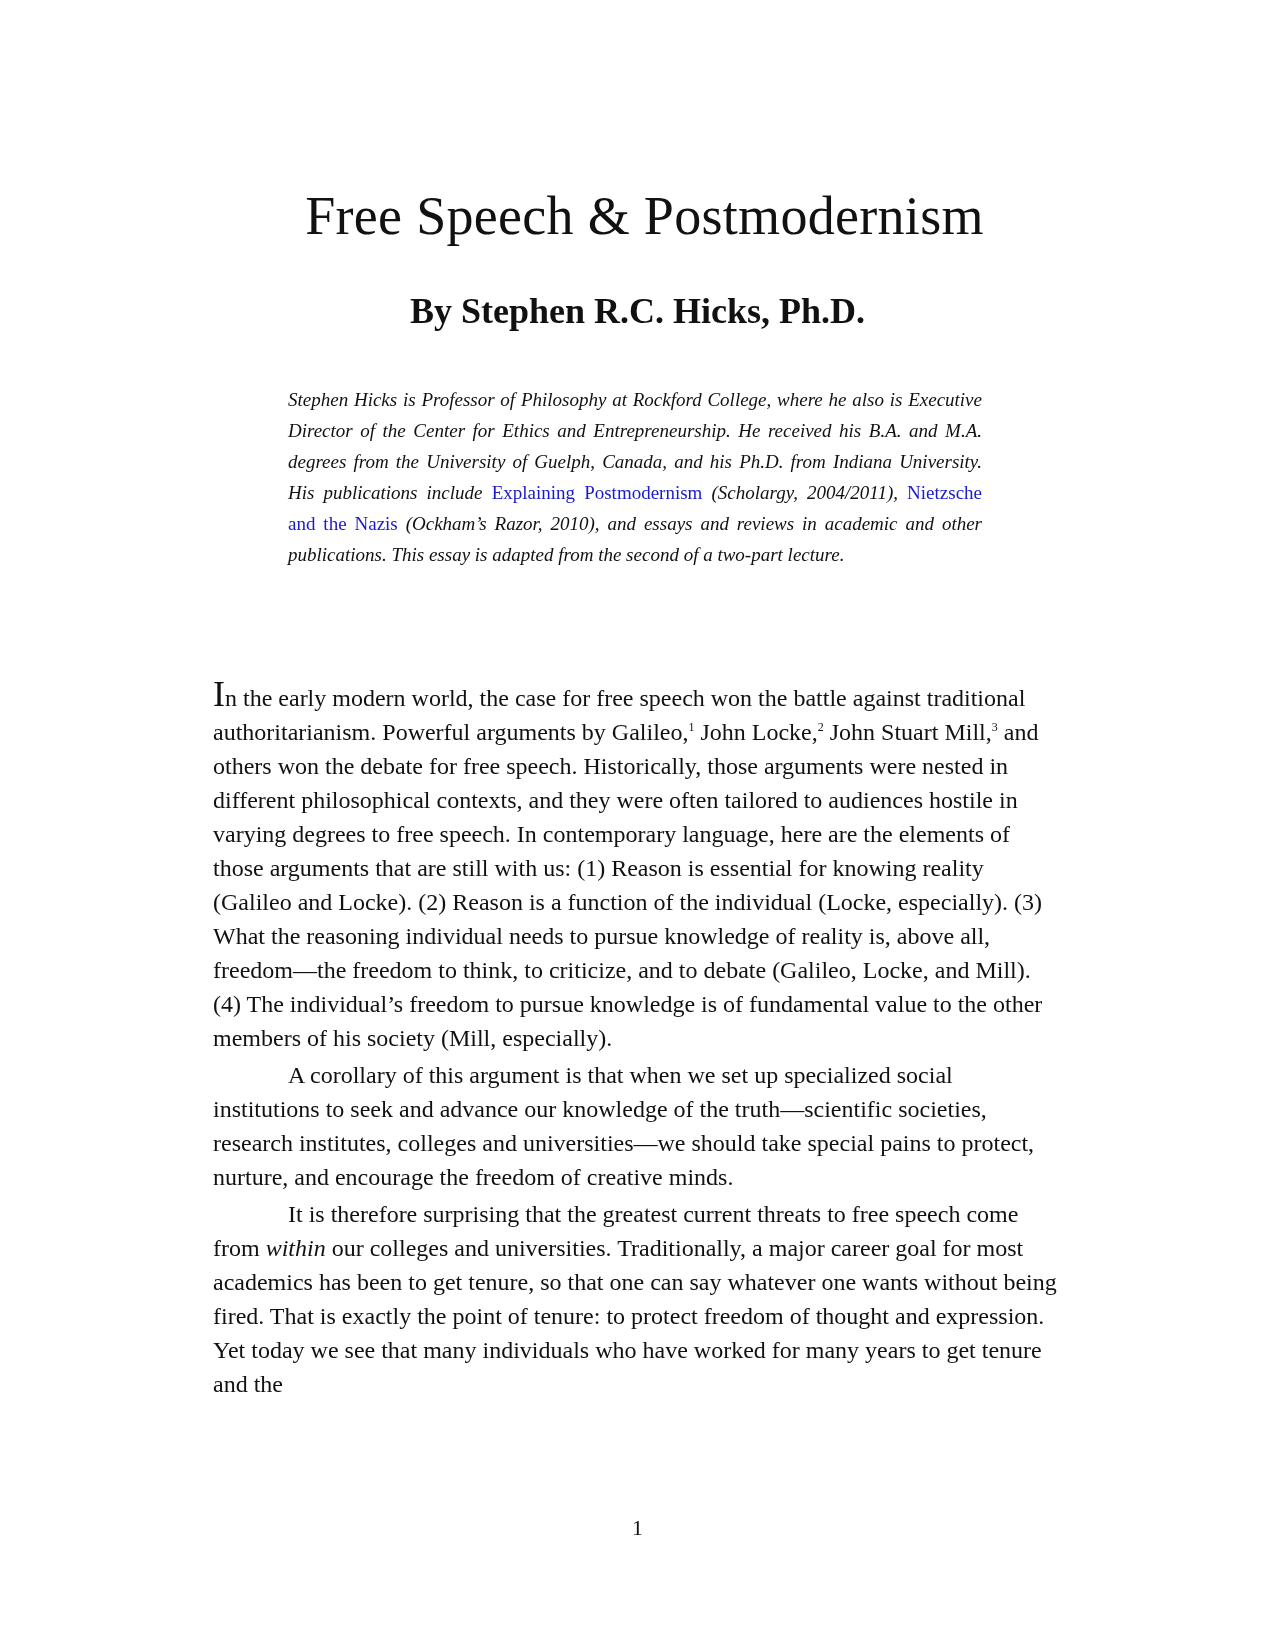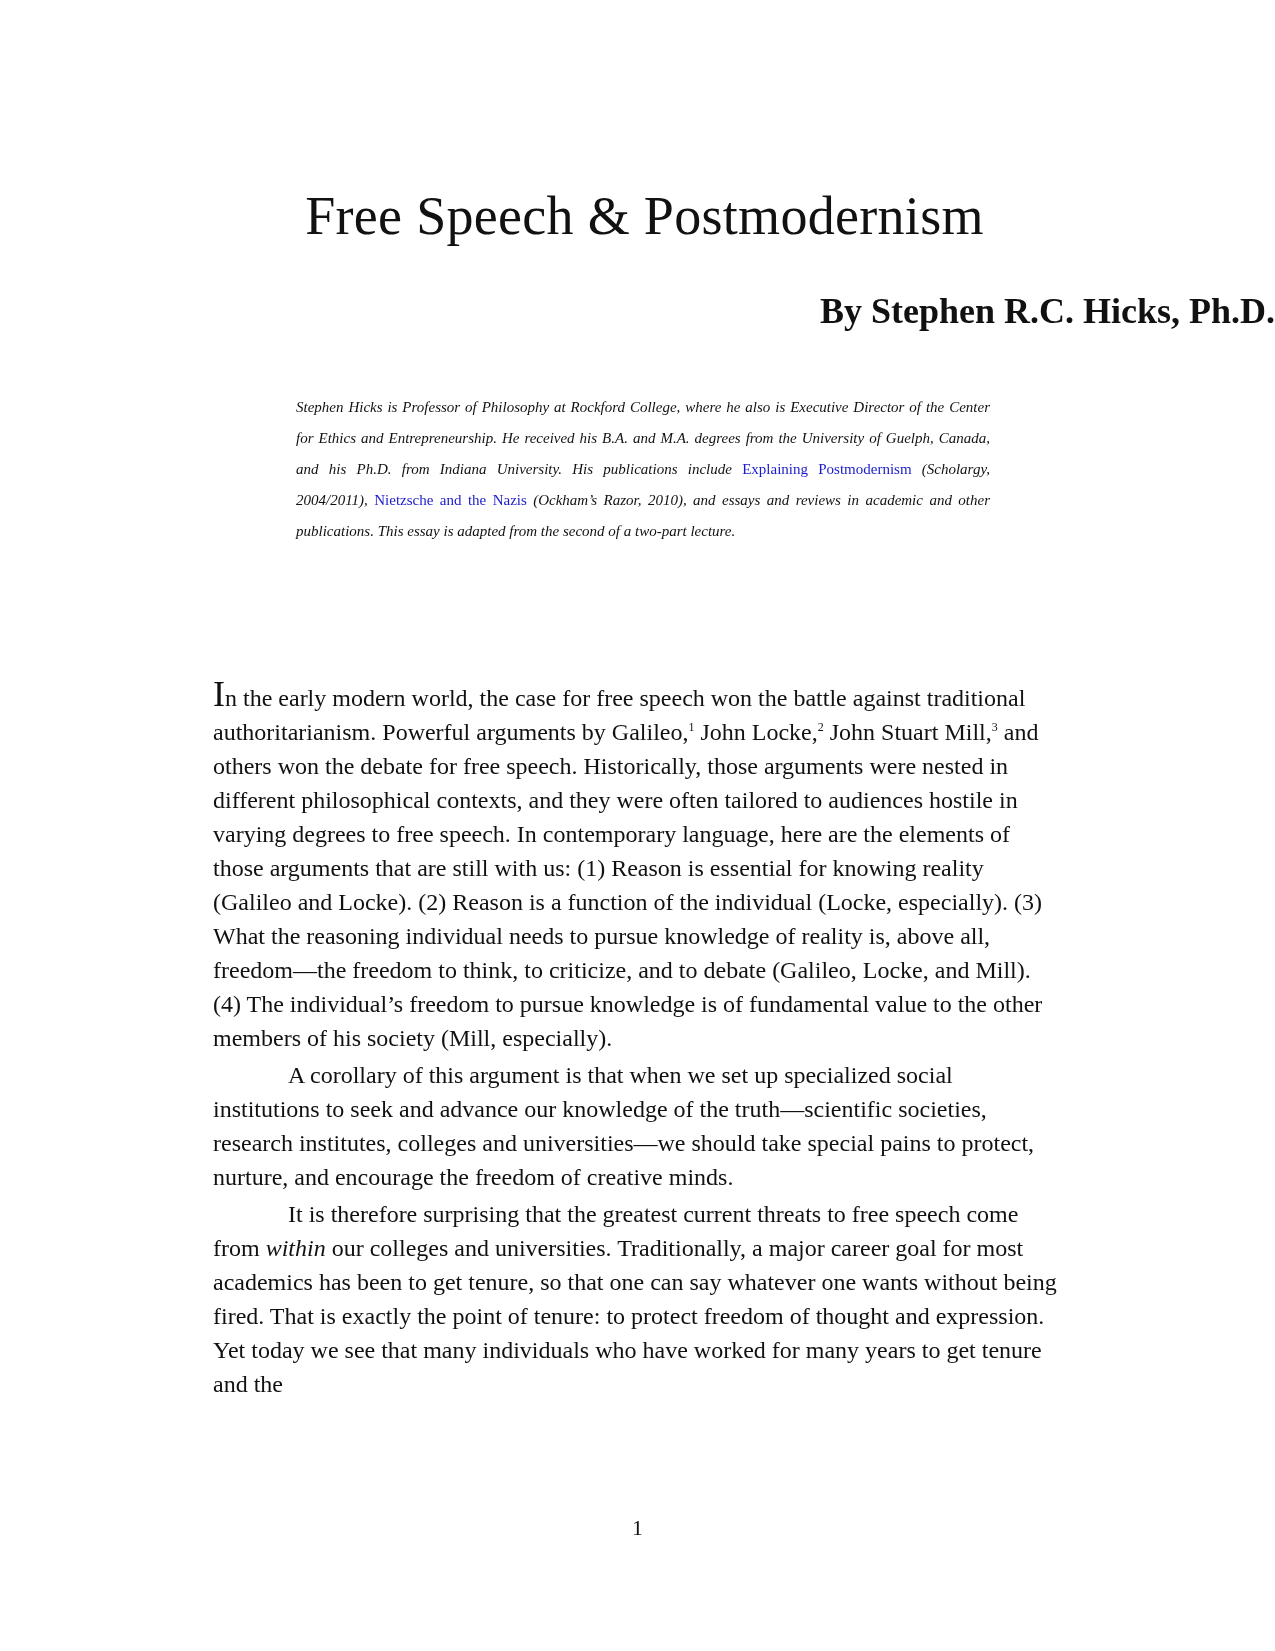--- a/index.html
+++ b/index.html
@@ -1,25 +1,25 @@
 <!DOCTYPE html>
 <html><head>
 <meta charset="utf-8">
 <style>
   html, body { margin: 0; padding: 0; background: #ffffff; }
   body { width: 1275px; height: 1651px; position: relative; overflow: hidden;
          font-family: "Liberation Serif", "DejaVu Serif", serif; color: #111; }
   .page { position: absolute; left: 0; top: 0; width: 1275px; height: 1651px; background: #fff; }
   .title { position: absolute; top: 178px; left: 0; width: 1275px; text-align: center;
            font-size: 54px; font-weight: normal; margin: 7px; letter-spacing: 0.3px; }
-  .byline { position: absolute; top: 290px; left: 0; width: 1275px; text-align: right;
+  .byline { position: absolute; top: 290px; left: 0; width: 1275px; text-align: center;
             font-size: 36px; margin: 0; }
   .bio { position: absolute; top: 380px; left: 284px; width: 694px;
-         font-size: 15px; line-height: 31px; font-style: italic; text-align: justify;
-         margin: 12px; text-align-last: left; }
+         font-size: 19px; line-height: 31px; font-style: italic; text-align: justify;
+         margin: 4px; text-align-last: left; }
   .bio .link { color: #1a1acc; font-style: normal; }
   .body { position: absolute; top: 678px; left: 210px; width: 850px;
           font-size: 24px; line-height: 34px; margin: 0; }
   .body p { margin: 3px; }
   .body p.indent { text-indent: 75px; }
   .dropcap { font-size: 36px; line-height: 24px; }
   sup { font-size: 12px; line-height: 0; vertical-align: 9px; }
   em { }
   .pagenum { position: absolute; top: 1515px; left: 0; width: 1275px; text-align: center;
              font-size: 22px; margin: 0; }

